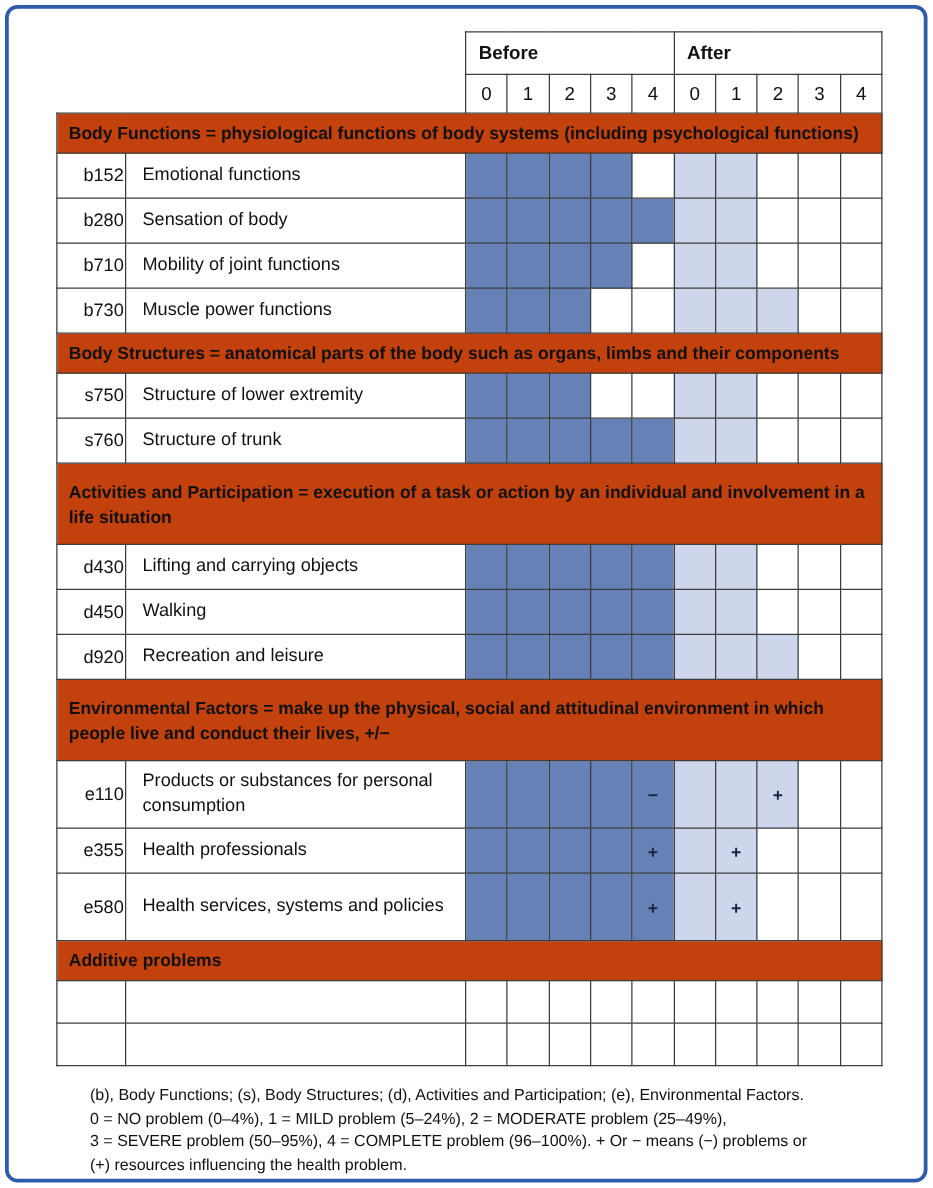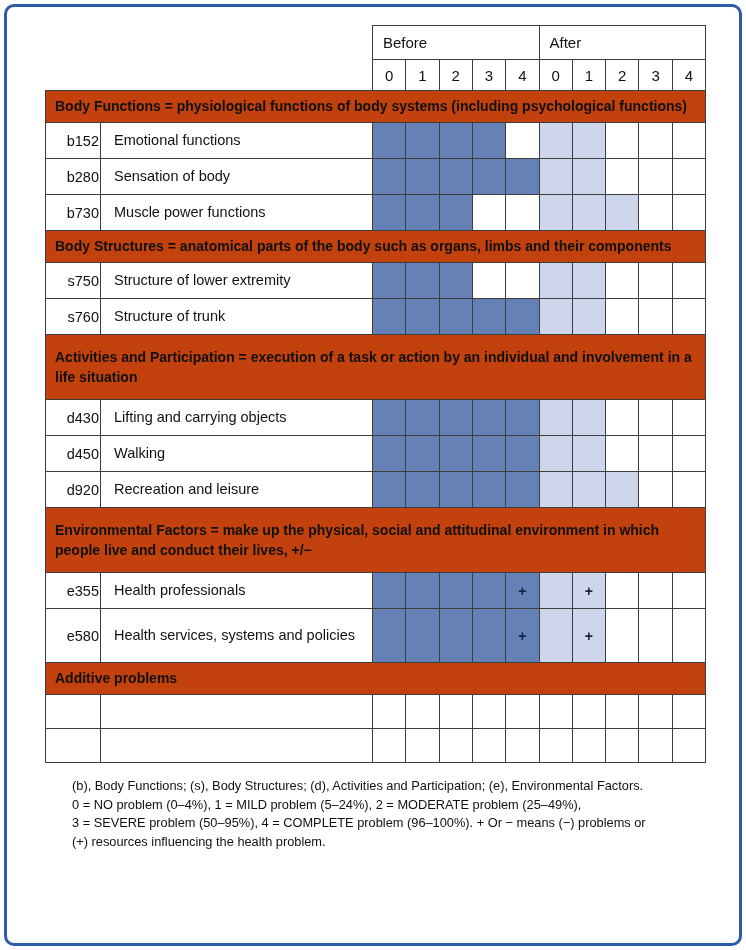--- a/index.html
+++ b/index.html
@@ -18,21 +18,21 @@
   col.c-rate{width:33.3px;}
   td{border:1.5px solid var(--grid,#3d3d3d);box-sizing:border-box;}
   td.blank{border:none;background:transparent;}
   tr.h1 td{height:34px;}
   tr.h2 td{height:31px;}
   tr.sec td{height:32px;}
   tr.sec2 td{height:65px;}
   tr.item td{height:36px;}
   tr.item2 td{height:54px;}
   tr.emptyrow td{height:34px;}
-  td.ghead{font-weight:normal;font-size:15px;padding-left:10px;vertical-align:middle;background:#fff;}
+  td.ghead{font-weight:bold;font-size:15px;padding-left:10px;vertical-align:middle;background:#fff;}
   td.digit{text-align:center;vertical-align:middle;font-size:15px;background:#fff;}
   td.section{font-weight:bold;font-size:14px;padding:5px 9px;vertical-align:middle;line-height:1.45;background:#c2410c;}
   td.code{font-size:14.5px;padding-left:9px;vertical-align:middle;background:#fff;text-align:right;}
   td.label{font-size:14.5px;padding-left:13px;padding-right:6px;vertical-align:middle;line-height:1.35;background:#fff;}
   td.rate{text-align:center;vertical-align:middle;font-weight:bold;font-size:14px;color:var(--mark,#16243f);background:#fff;}
   td.rate.b[data-filled="1"]{background:var(--before_fill,#6681b5);}
   td.rate.a[data-filled="1"]{background:var(--after_fill,#ced6ec);}
   .footer{margin-top:14px;margin-left:27px;font-size:12.8px;line-height:1.45;color:#111;}
   .footer div{white-space:nowrap;}
 </style>
@@ -106,20 +106,34 @@
     <td class="rate b" data-filled="1"></td>
     <td class="rate b" data-filled="1"></td>
     <td class="rate b" data-filled="1"></td>
     <td class="rate a" data-filled="1"></td>
     <td class="rate a" data-filled="1"></td>
     <td class="rate a" data-filled="0"></td>
     <td class="rate a" data-filled="0"></td>
     <td class="rate a" data-filled="0"></td>
   </tr>
 
+  <tr class="item">
+    <td class="code">b710</td>
+    <td class="label">Mobility of joint functions</td>
+    <td class="rate b" data-filled="1"></td>
+    <td class="rate b" data-filled="1"></td>
+    <td class="rate b" data-filled="1"></td>
+    <td class="rate b" data-filled="1"></td>
+    <td class="rate b" data-filled="0"></td>
+    <td class="rate a" data-filled="1"></td>
+    <td class="rate a" data-filled="1"></td>
+    <td class="rate a" data-filled="0"></td>
+    <td class="rate a" data-filled="0"></td>
+    <td class="rate a" data-filled="0"></td>
+  </tr>
 
   <tr class="item">
     <td class="code">b730</td>
     <td class="label">Muscle power functions</td>
     <td class="rate b" data-filled="1"></td>
     <td class="rate b" data-filled="1"></td>
     <td class="rate b" data-filled="1"></td>
     <td class="rate b" data-filled="0"></td>
     <td class="rate b" data-filled="0"></td>
     <td class="rate a" data-filled="1"></td>
@@ -209,20 +223,34 @@
     <td class="rate a" data-filled="1"></td>
     <td class="rate a" data-filled="1"></td>
     <td class="rate a" data-filled="0"></td>
     <td class="rate a" data-filled="0"></td>
   </tr>
 
   <tr class="sec2">
     <td class="section" colspan="12">Environmental Factors = make up the physical, social and attitudinal environment in which people live and conduct their lives, +/−</td>
   </tr>
 
+  <tr class="item2">
+    <td class="code">e110</td>
+    <td class="label">Products or substances for personal consumption</td>
+    <td class="rate b" data-filled="1"></td>
+    <td class="rate b" data-filled="1"></td>
+    <td class="rate b" data-filled="1"></td>
+    <td class="rate b" data-filled="1"></td>
+    <td class="rate b" data-filled="1">−</td>
+    <td class="rate a" data-filled="1"></td>
+    <td class="rate a" data-filled="1"></td>
+    <td class="rate a" data-filled="1">+</td>
+    <td class="rate a" data-filled="0"></td>
+    <td class="rate a" data-filled="0"></td>
+  </tr>
 
   <tr class="item">
     <td class="code">e355</td>
     <td class="label">Health professionals</td>
     <td class="rate b" data-filled="1"></td>
     <td class="rate b" data-filled="1"></td>
     <td class="rate b" data-filled="1"></td>
     <td class="rate b" data-filled="1"></td>
     <td class="rate b" data-filled="1">+</td>
     <td class="rate a" data-filled="1"></td>

